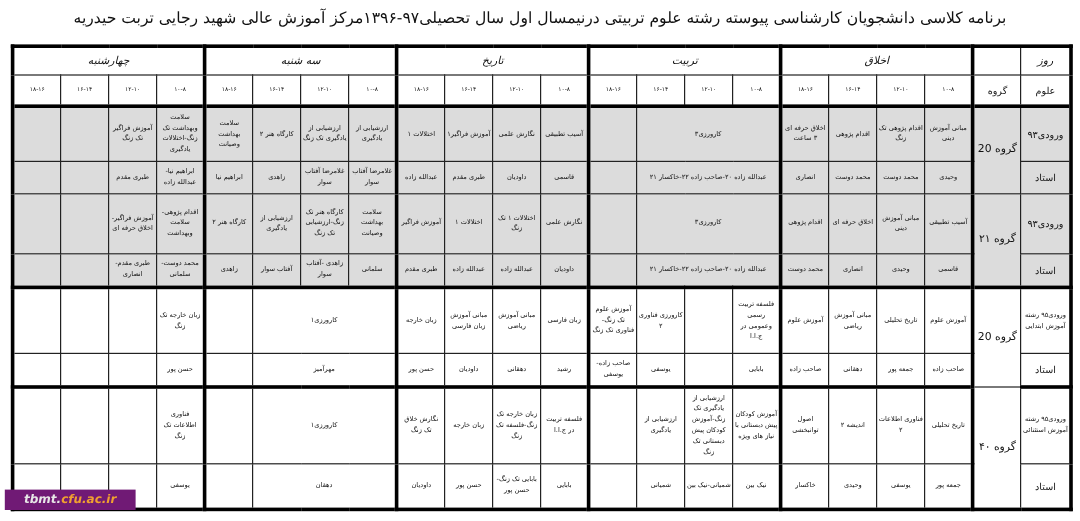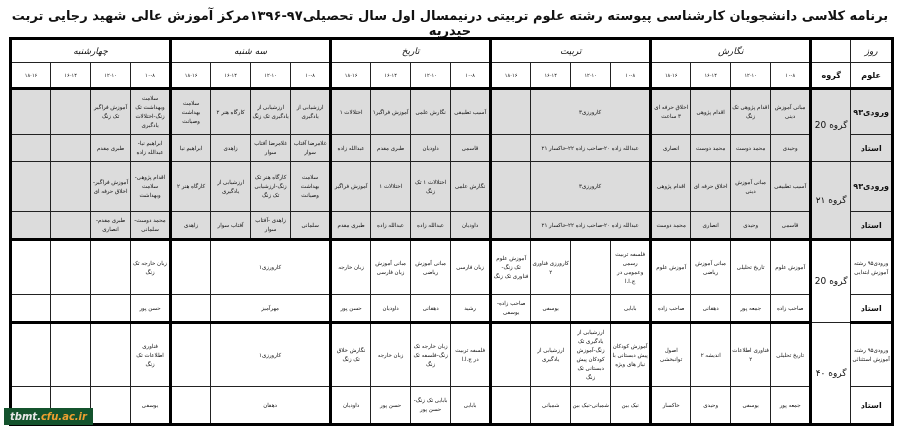--- a/index.html
+++ b/index.html
@@ -1,35 +1,35 @@
 <!DOCTYPE html>
 <html><head>
 <meta charset="utf-8">
 <style>
   html, body { margin: 0; padding: 0; background: #ffffff; }
   body { width: 900px; height: 434px; overflow: hidden; position: relative;
          font-family: "DejaVu Sans", sans-serif; color: #111; }
   .title { position: absolute; top: 8px; left: 0; width: 900px; text-align: center;
-           font-size: 13px; font-weight: bold; direction: rtl; letter-spacing: -0.3px; }
+           font-size: 13px; font-weight: normal; direction: rtl; letter-spacing: -0.3px; }
   table.sched { position: absolute; top: 37px; left: 9px; width: 884px; height: 389px;
                 border-collapse: collapse; direction: rtl; table-layout: fixed; }
   table.sched td { border: 1px solid #222; text-align: center; vertical-align: middle;
                    font-size: 5.5px; line-height: 9px; padding: 1px; overflow: hidden; }
   .thickR { border-right: 3px solid #000 !important; }
   .thickL { border-left: 3px solid #000 !important; }
   .thickT { border-top: 3px solid #000 !important; }
   .thickB { border-bottom: 3px solid #000 !important; }
   .day { font-size: 9px !important; height: 20px; font-style: italic; }
   .time { font-size: 5px !important; height: 22px; }
-  .lab { font-size: 8px !important; font-weight: bold; }
+  .lab { font-size: 8px !important; }
   .grp { font-size: 9px !important; }
   .shade td.c, td.shade { background: #dcdcdc; }
-  .watermark { position: absolute; left: 4px; top: 408px; background: #14532d; color: #e7e7e7;
+  .watermark { position: absolute; left: 4px; top: 408px; background: #701a75; color: #e7e7e7;
                font-family: "DejaVu Sans", sans-serif; font-size: 10px; font-weight: bold;
-               font-style: italic; padding: 3px 6px; }
+               font-style: italic; padding: 3px 16px; }
   .watermark .accent { color: #f0a030; }
 </style>
 </head>
 <body>
 
 <div class="title">برنامه کلاسی دانشجویان کارشناسی پیوسته رشته علوم تربیتی درنیمسال اول سال تحصیلی۹۷-۱۳۹۶مرکز آموزش عالی شهید رجایی تربت حیدریه</div>
 
 <table class="sched">
   <colgroup>
     <col style="width:42px">
@@ -53,21 +53,21 @@
     <col style="width:40px">
       <col style="width:40px">
       <col style="width:40px">
       <col style="width:40px">
   </colgroup>
 
   <tbody>
       <tr>
     <td class="day thickR thickT">روز</td>
     <td class="day thickT thickL"></td>
-    <td class="day thickT thickL" colspan="4">نگارش</td>
+    <td class="day thickT thickL" colspan="4">اخلاق</td>
     <td class="day thickT thickL" colspan="4">تربیت</td>
     <td class="day thickT thickL" colspan="4">تاریخ</td>
     <td class="day thickT thickL" colspan="4">سه شنبه</td>
     <td class="day thickT thickL" colspan="4">چهارشنبه</td>
   </tr>
 
   <tr>
     <td class="time lab thickR">علوم</td>
     <td class="time lab thickL">گروه</td>
     <td class="time">۱۰-۸</td>

